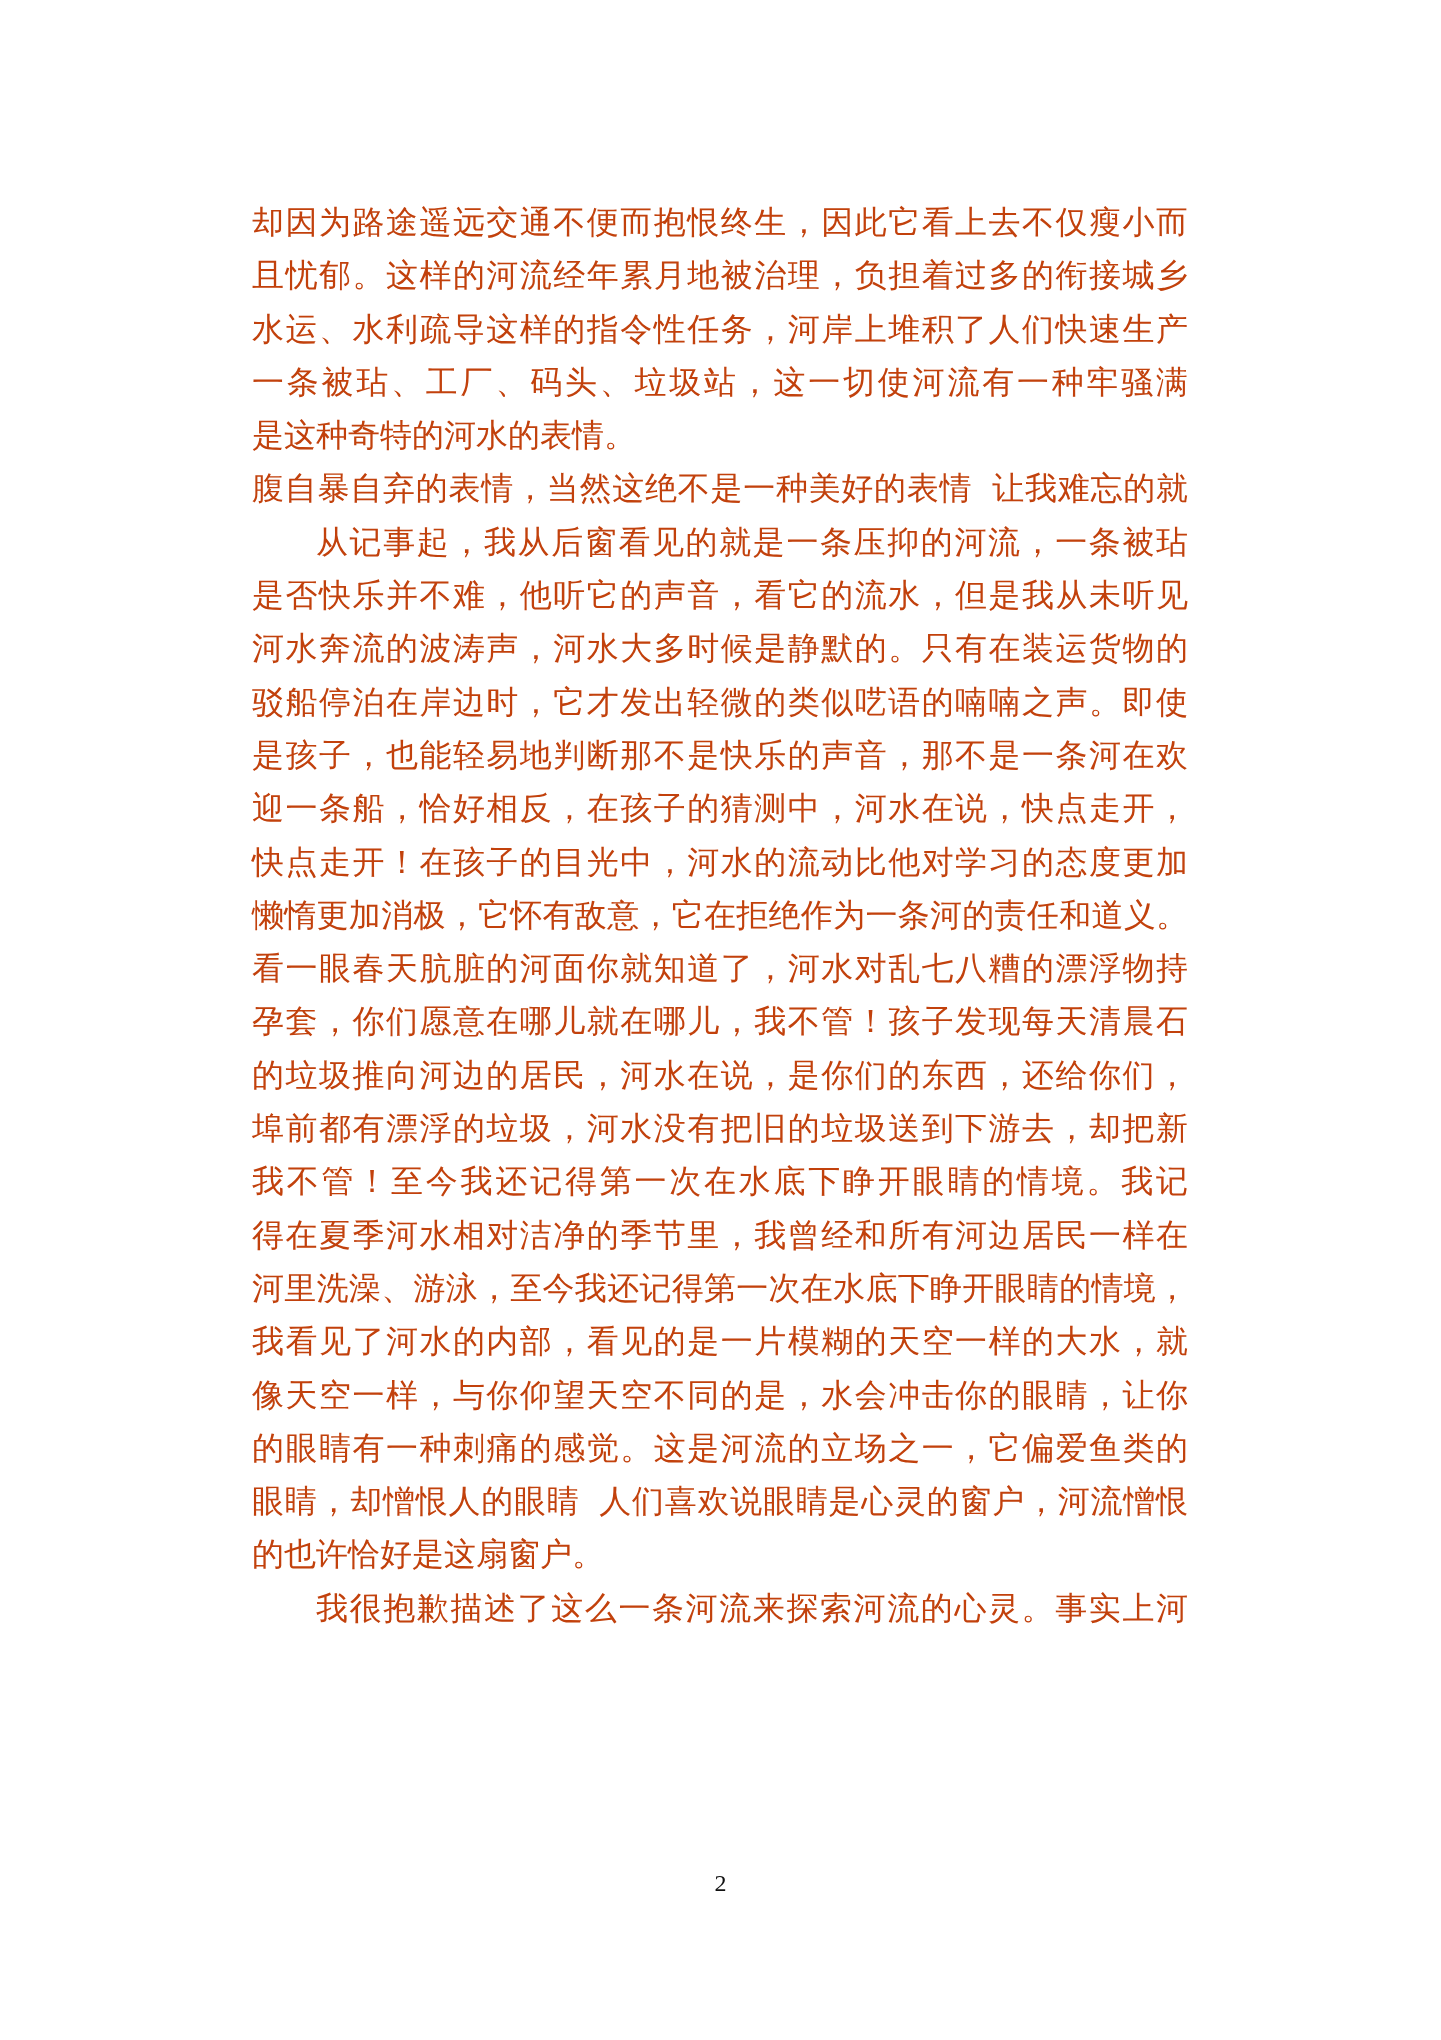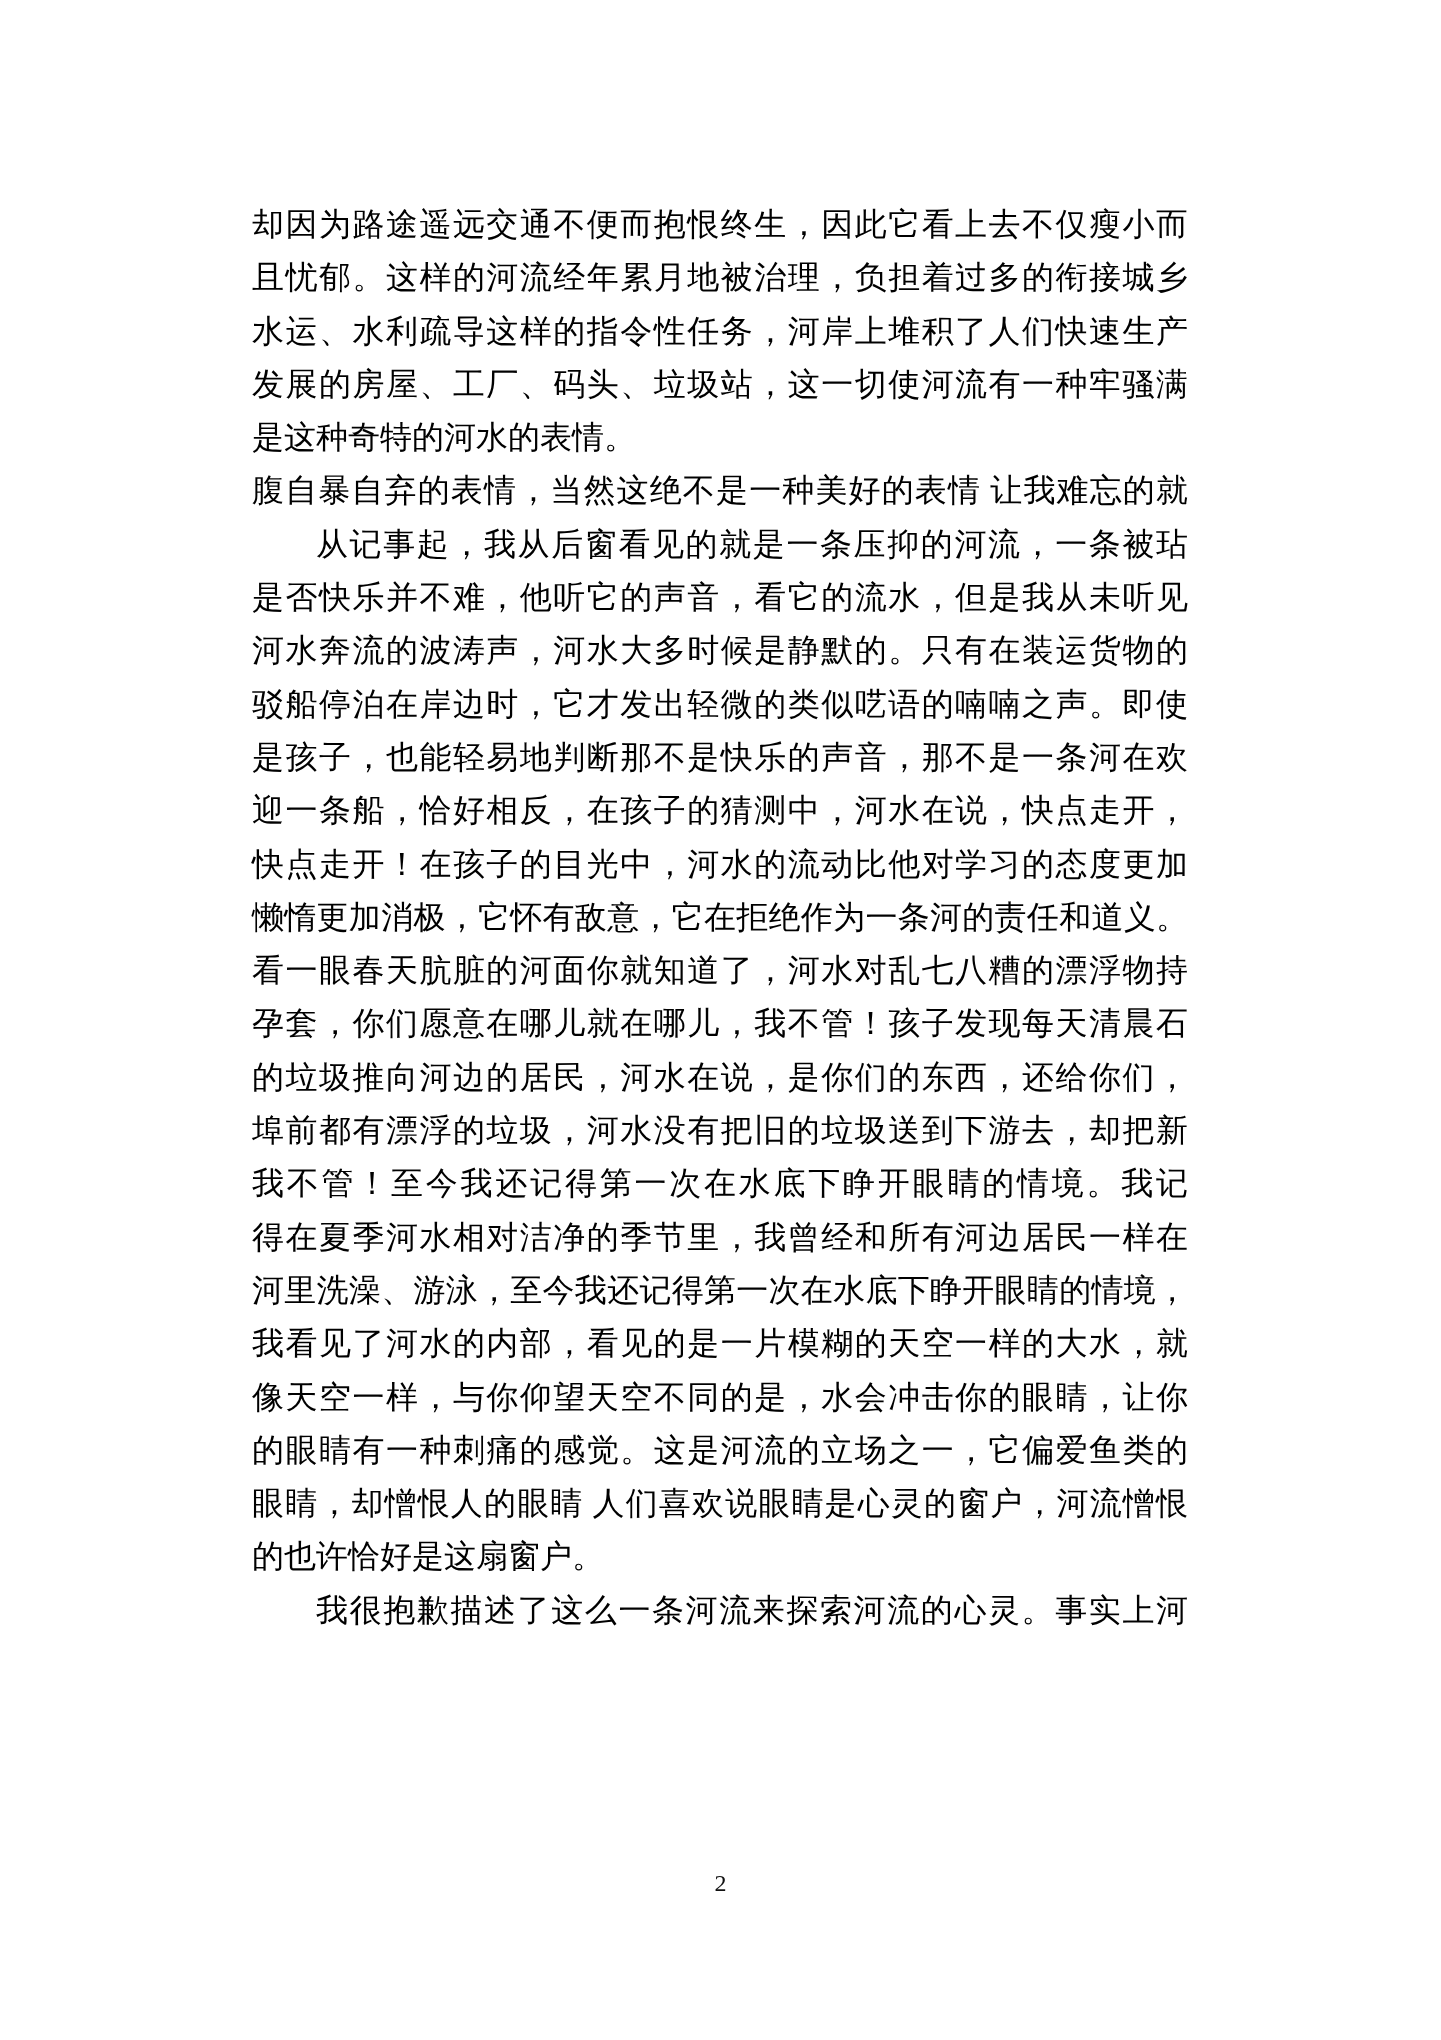--- a/index.html
+++ b/index.html
@@ -3,23 +3,23 @@
 <meta charset="utf-8">
 <style>
   html, body { margin: 0; padding: 0; background: #ffffff; }
   body { width: 1441px; height: 2040px; position: relative; overflow: hidden; }
   .page { position: absolute; left: 0; top: 0; width: 1441px; height: 2040px; background: #fff; }
   .text-block { position: absolute; left: 252px; top: 198px; width: 936px; }
   .line {
     display: block;
     height: 53.3px;
     line-height: 53.3px;
-    font-family: Liberation Serif, serif;
+    font-family: Liberation Mono, monospace;
     font-size: 32px;
-    color: #000000;
+    color: #c2410c;
     white-space: nowrap;
     text-align: justify;
     text-align-last: justify;
     letter-spacing: 0;
   }
   .line.last { text-align-last: left; }
   .line.indent { padding-left: 64px; }
   .page-number {
     position: absolute; left: 0; width: 1441px; top: 1870px;
     text-align: center;
@@ -30,21 +30,21 @@
 </head>
 <body>
 
 <div class="page">
   <div class="text-block">
 
     <div>
       <span class="line">却因为路途遥远交通不便而抱恨终生，因此它看上去不仅瘦小而</span>
       <span class="line">且忧郁。这样的河流经年累月地被治理，负担着过多的衔接城乡</span>
       <span class="line">水运、水利疏导这样的指令性任务，河岸上堆积了人们快速生产</span>
-      <span class="line">发展的房屋、工厂、码头、垃圾站，这一切使河流有一种牢骚满</span>
+      <span class="line">一条被玷、工厂、码头、垃圾站，这一切使河流有一种牢骚满</span>
       <span class="line last">是这种奇特的河水的表情。</span>
       <span class="line">腹自暴自弃的表情，当然这绝不是一种美好的表情 让我难忘的就</span>
     </div>
 
     <div>
       <span class="line indent">从记事起，我从后窗看见的就是一条压抑的河流，一条被玷</span>
       <span class="line">是否快乐并不难，他听它的声音，看它的流水，但是我从未听见</span>
       <span class="line">河水奔流的波涛声，河水大多时候是静默的。只有在装运货物的</span>
       <span class="line">驳船停泊在岸边时，它才发出轻微的类似呓语的喃喃之声。即使</span>
       <span class="line">是孩子，也能轻易地判断那不是快乐的声音，那不是一条河在欢</span>

